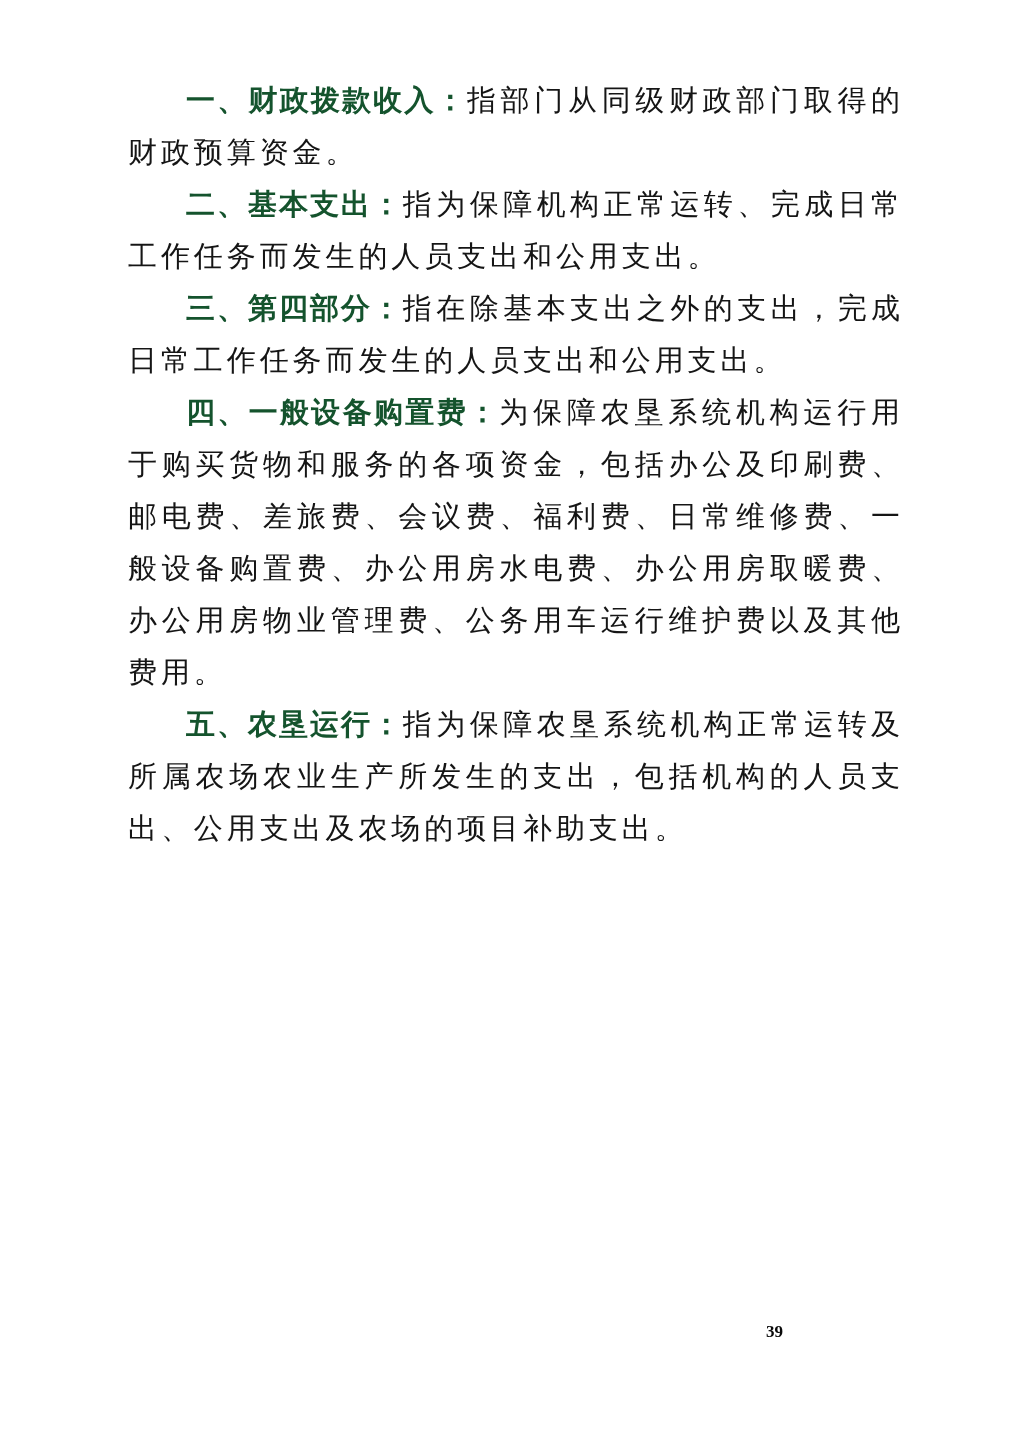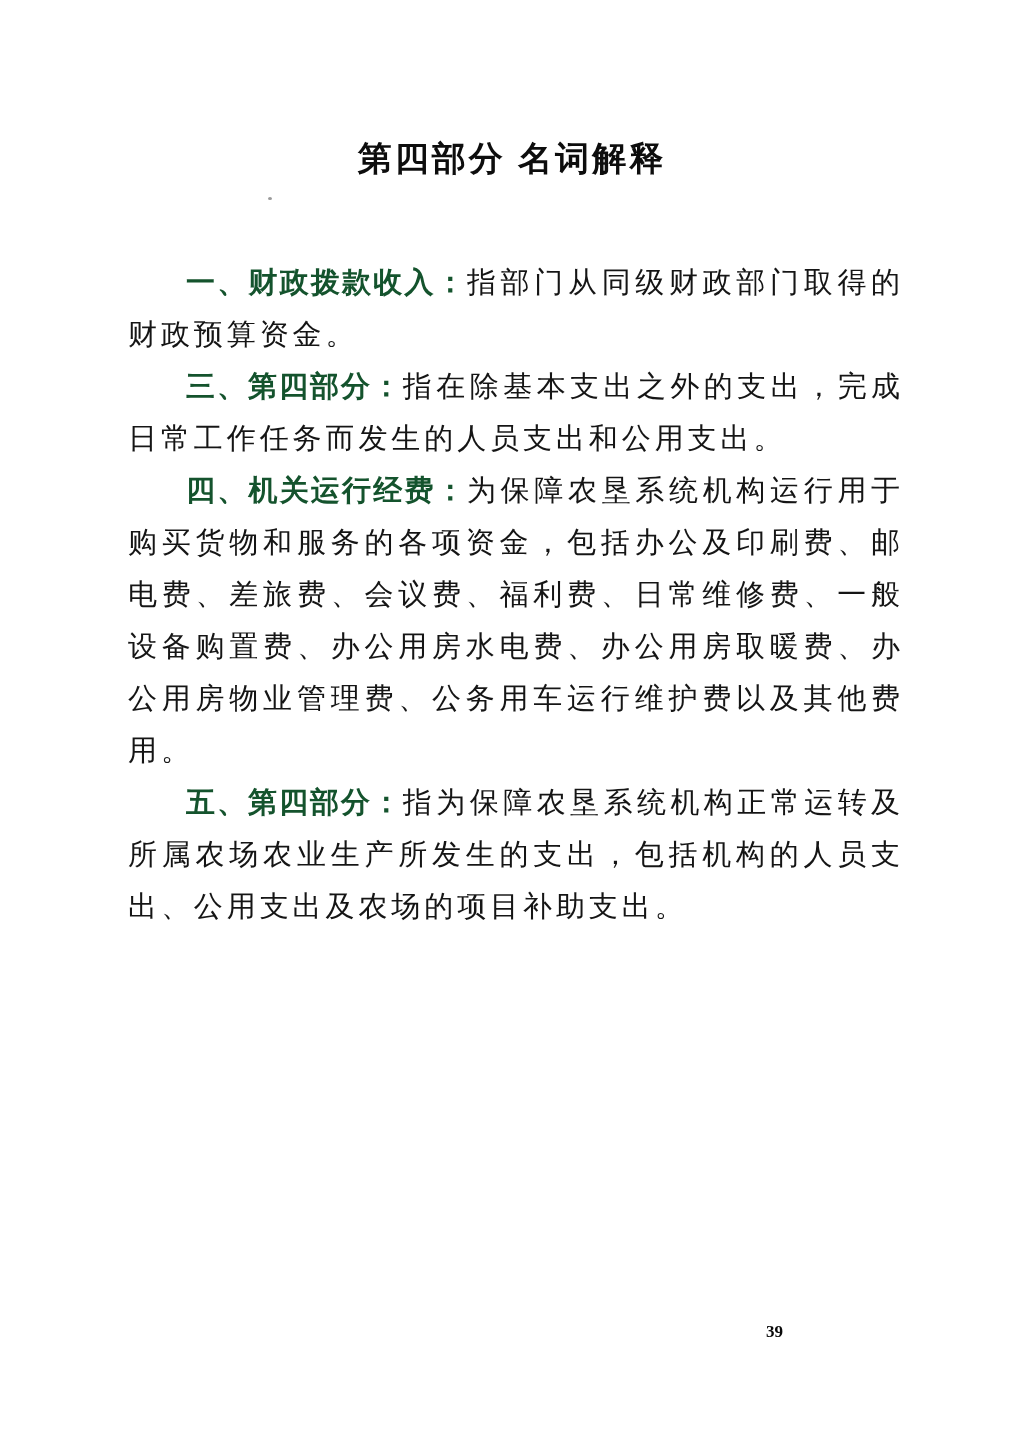--- a/index.html
+++ b/index.html
@@ -63,32 +63,32 @@
     height: 3px;
     background: #9a9a9a;
     border-radius: 50%;
   }
 </style>
 </head>
 <body>
 
 <div class="page">
 
-  <h1 class="doc-title">第四部分 名词解释</h1>
 
   <div class="scan-speck"></div>
 
   <div class="content">
 
     <p class="para"><span class="term">一、财政拨款收入：</span><span>指部门从同级财政部门取得的财政预算资金。</span></p>
 
+    <p class="para"><span class="term">二、基本支出：</span><span>指为保障机构正常运转、完成日常工作任务而发生的人员支出和公用支出。</span></p>
 
     <p class="para"><span class="term">三、第四部分：</span><span>指在除基本支出之外的支出，完成日常工作任务而发生的人员支出和公用支出。</span></p>
 
-    <p class="para"><span class="term">四、机关运行经费：</span><span>为保障农垦系统机构运行用于购买货物和服务的各项资金，包括办公及印刷费、邮电费、差旅费、会议费、福利费、日常维修费、一般设备购置费、办公用房水电费、办公用房取暖费、办公用房物业管理费、公务用车运行维护费以及其他费用。</span></p>
+    <p class="para"><span class="term">四、一般设备购置费：</span><span>为保障农垦系统机构运行用于购买货物和服务的各项资金，包括办公及印刷费、邮电费、差旅费、会议费、福利费、日常维修费、一般设备购置费、办公用房水电费、办公用房取暖费、办公用房物业管理费、公务用车运行维护费以及其他费用。</span></p>
 
-    <p class="para"><span class="term">五、第四部分：</span><span>指为保障农垦系统机构正常运转及所属农场农业生产所发生的支出，包括机构的人员支出、公用支出及农场的项目补助支出。</span></p>
+    <p class="para"><span class="term">五、农垦运行：</span><span>指为保障农垦系统机构正常运转及所属农场农业生产所发生的支出，包括机构的人员支出、公用支出及农场的项目补助支出。</span></p>
 
   </div>
 
   <div class="page-number">39</div>
 
 </div>
 
 </body></html>

